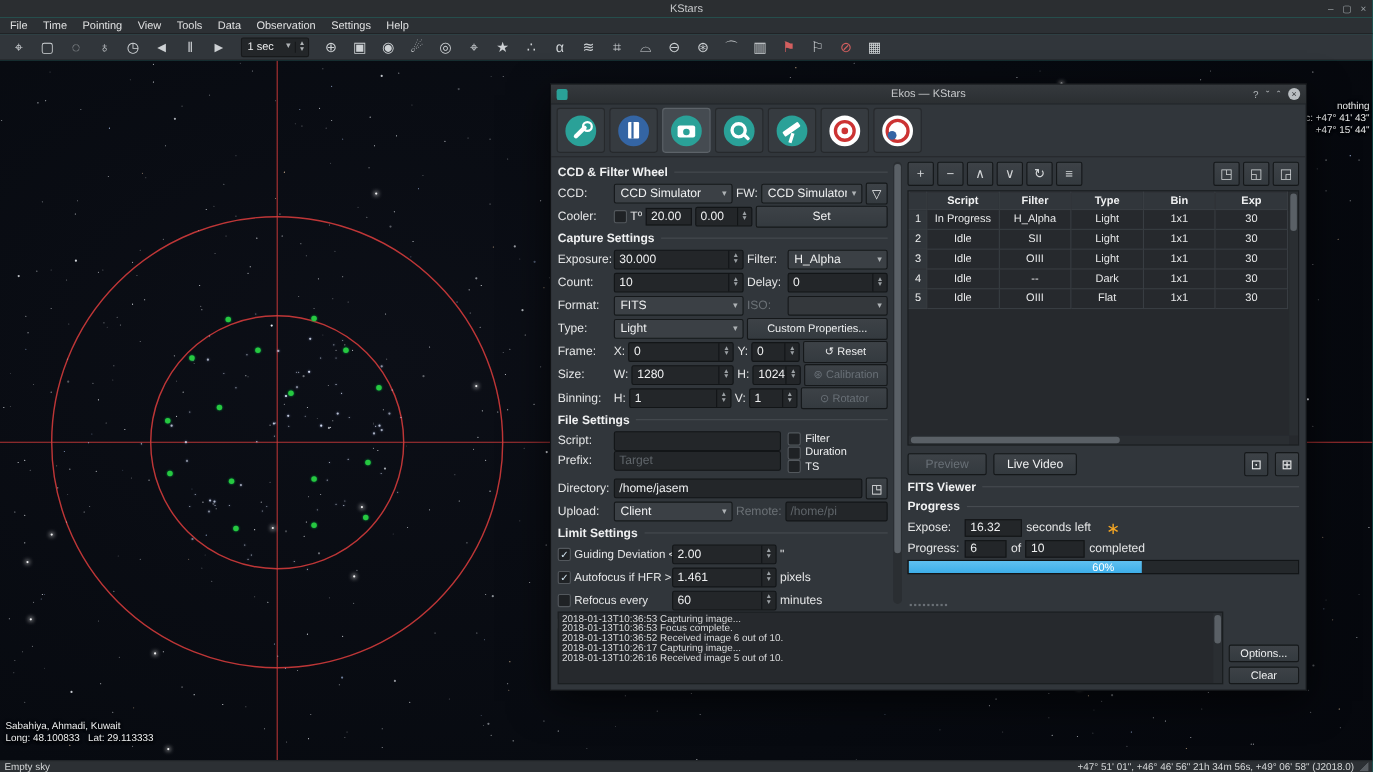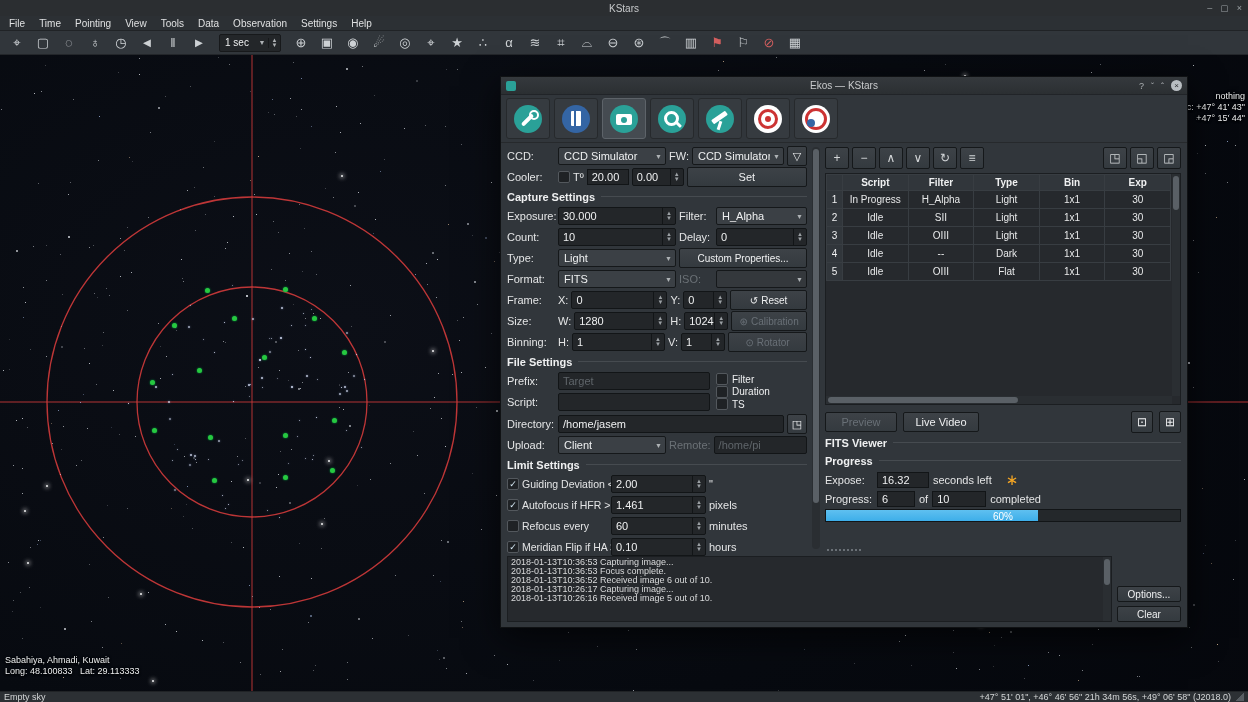--- a/index.html
+++ b/index.html
@@ -1046,20 +1046,21 @@
           <span class="ticon"></span>
         </div>
         <div class="etab tab-align">
           <span class="ticon"></span>
         </div>
       </div>
 
     <div class="ebody">
 
       <div class="lpanel">
+        <div class="gt">CCD &amp; Filter Wheel</div>
 
         <div class="r">
           <span class="L w48">CCD:</span>
           <span class="combo" style="width:108px">
             <span class="v">CCD Simulator</span>
             <span class="ar">▼</span>
           </span>
           <span class="L">FW:</span>
           <span class="combo" style="width:92px">
             <span class="v">CCD Simulator</span>
@@ -1116,39 +1117,39 @@
           <span class="spin flex1">
             <span class="v">0</span>
             <span class="ud">
                 <span>▲</span>
                 <span>▼</span>
               </span>
           </span>
         </div>
 
         <div class="r">
+          <span class="L w48">Format:</span>
+          <span class="combo" style="width:118px">
+            <span class="v">FITS</span>
+            <span class="ar">▼</span>
+          </span>
+          <span class="L dim" style="width:34px">ISO:</span>
+          <span class="combo dis flex1">
+            <span class="v"></span>
+            <span class="ar">▼</span>
+          </span>
+        </div>
+
+        <div class="r">
           <span class="L w48">Type:</span>
           <span class="combo" style="width:118px">
             <span class="v">Light</span>
             <span class="ar">▼</span>
           </span>
           <span class="btn flex1" style="font-size:10px">Custom Properties...</span>
-        </div>
-
-        <div class="r">
-          <span class="L w48">Format:</span>
-          <span class="combo" style="width:118px">
-            <span class="v">FITS</span>
-            <span class="ar">▼</span>
-          </span>
-          <span class="L dim" style="width:34px">ISO:</span>
-          <span class="combo dis flex1">
-            <span class="v"></span>
-            <span class="ar">▼</span>
-          </span>
         </div>
 
         <div class="r">
           <span class="L w48">Frame:</span>
           <span class="L">X:</span>
           <span class="spin" style="width:96px">
             <span class="v">0</span>
             <span class="ud">
                 <span>▲</span>
                 <span>▼</span>
@@ -1213,30 +1214,30 @@
           <span class="btn dis flex1" style="font-size:10px">
             <span>⊙</span>
             <span>Rotator</span>
           </span>
         </div>
 
         <div class="gt">File Settings</div>
 
         <div class="fileblock">
           <div>
+            <div class="r" style="margin-bottom:0">
+              <span class="L w48">Script:</span>
+              <span class="inp" style="width:152px">
+                <span></span>
+              </span>
+            </div>
             <div class="r">
               <span class="L w48">Prefix:</span>
               <span class="inp" style="width:152px">
                 <span class="ph">Target</span>
-              </span>
-            </div>
-            <div class="r" style="margin-bottom:0">
-              <span class="L w48">Script:</span>
-              <span class="inp" style="width:152px">
-                <span></span>
               </span>
             </div>
           </div>
           <div class="cbcol">
             <div class="cbrow">
               <span class="cb"></span>
               <span>Filter</span>
             </div>
             <div class="cbrow">
               <span class="cb"></span>

